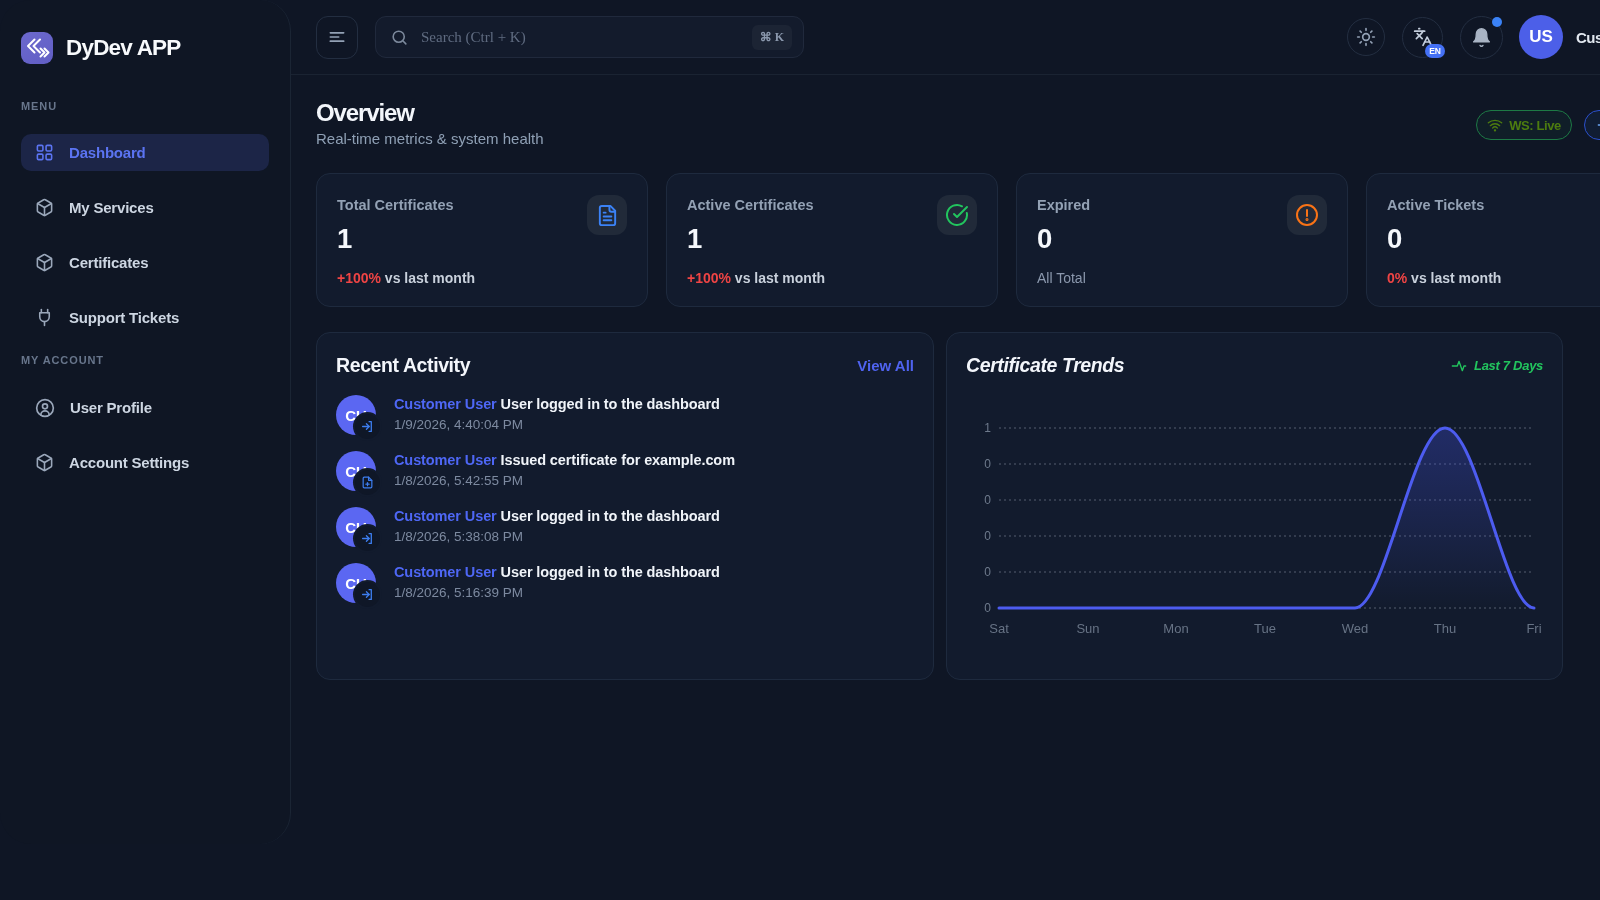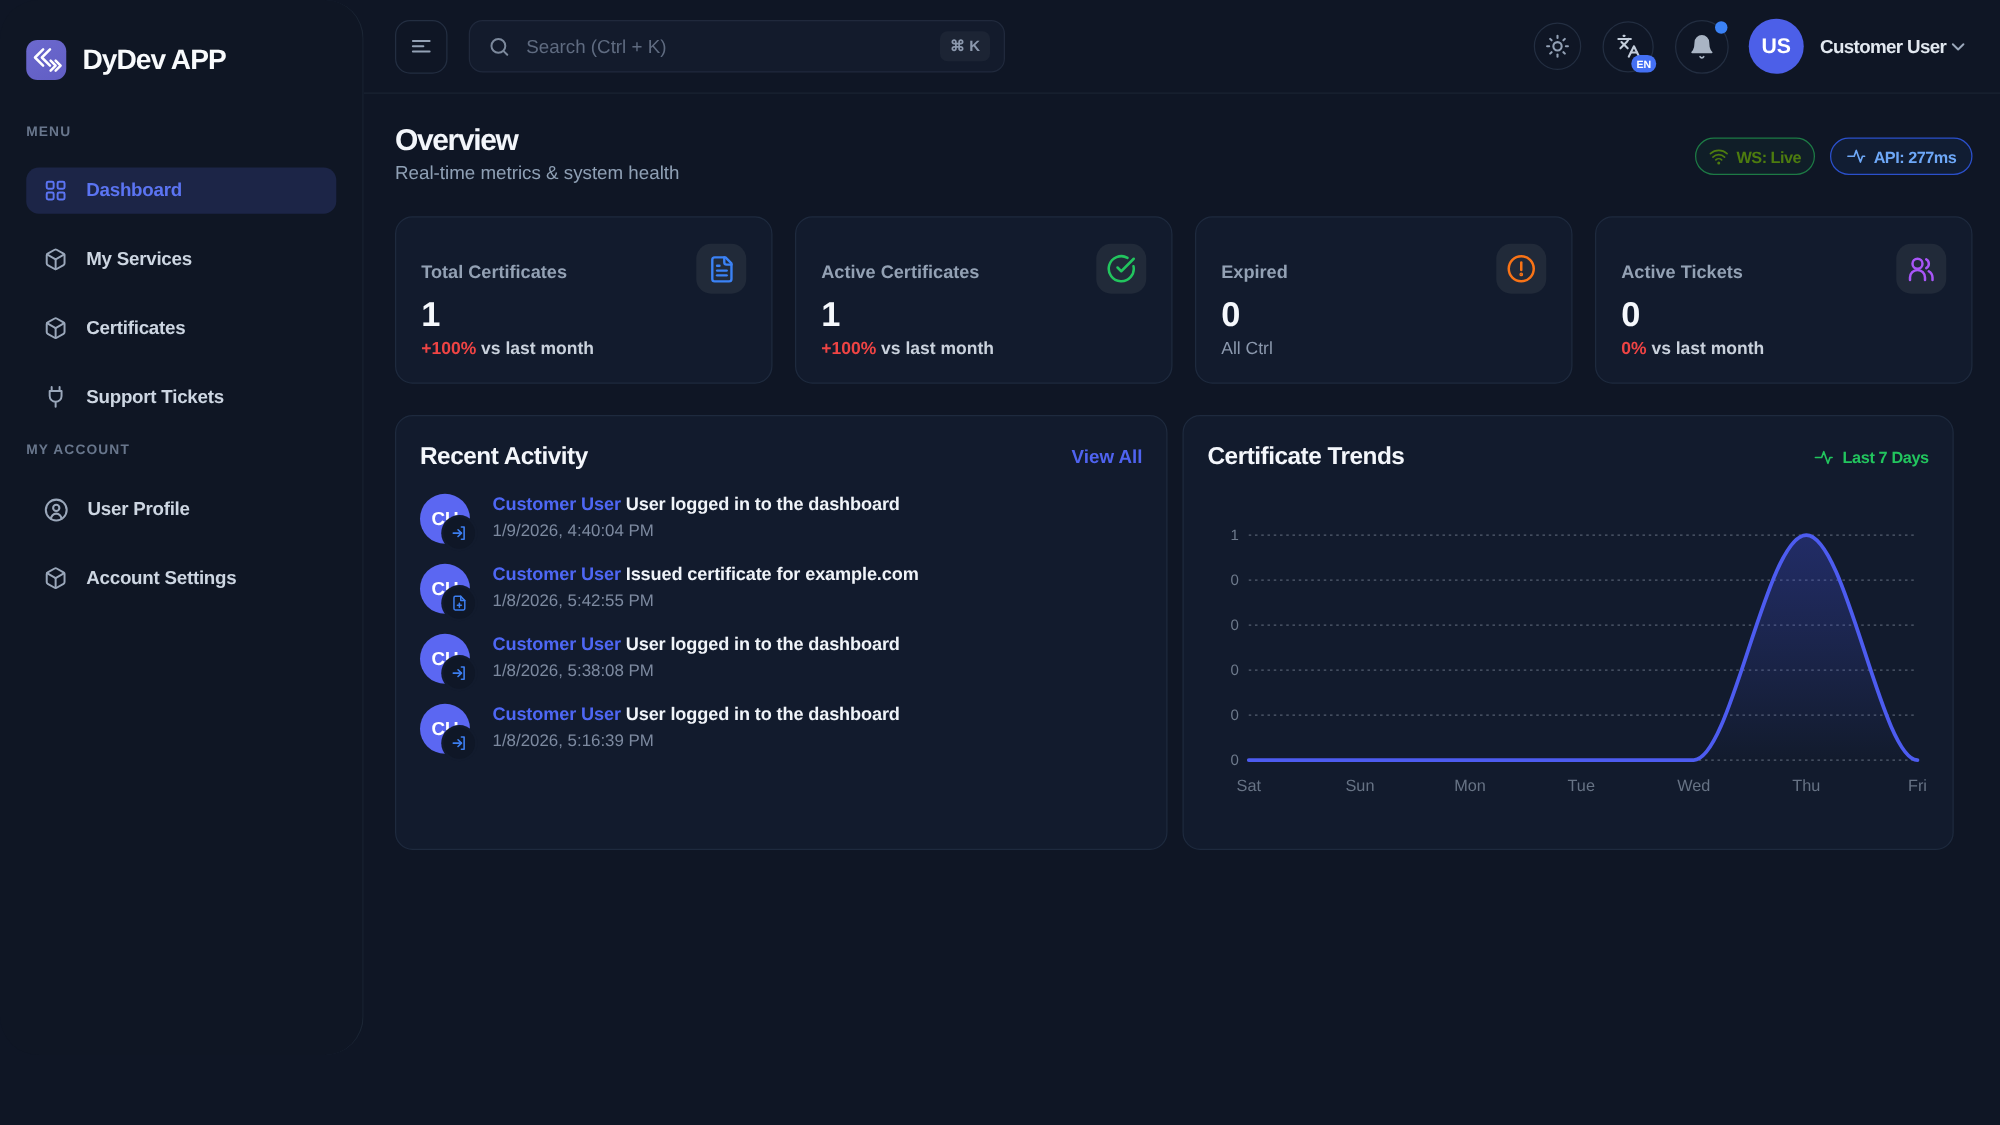--- a/index.html
+++ b/index.html
@@ -18,21 +18,21 @@
 nav { padding:0 21px; } nav.n1 { margin-top:22px; } nav.n2 { margin-top:23px; }
 .nav-item { display:flex; align-items:center; gap:15px; height:37px; border-radius:10px; padding:0 14px; margin-bottom:18px; color:#cdd6e2; font-size:15px; letter-spacing:-0.2px; font-weight:bold; }
 .nav-item svg { flex:0 0 auto; color:#9aa7ba; }
 .nav-item.active { background:#1c2547; color:#5b74f2; }
 .nav-item.active svg { color:#5b74f2; }
 
 
 main { flex:1; display:flex; flex-direction:column; }
 .topbar { height:75px; border-bottom:1px solid #1a2332; display:flex; align-items:center; padding:0 28px 0 25px; }
 .hamburger { width:42px; height:43px; border:1px solid #232e41; border-radius:12px; display:grid; place-items:center; color:#93a1b5; }
-.search { margin-left:17px; width:429px; height:42px; background:#131b2c; border:1px solid #20293c; border-radius:11px; display:flex; align-items:center; padding:0 11px 0 14px; }
+.search { margin-left:17px; width:429px; height:42px; background:#131b2c; border:1px solid #20293c; border-radius:11px; display:flex; align-items:center; padding:0 11px 0 14px;font-family:Liberation Serif, serif; }
 .search .ph { margin-left:12px; font-size:15px; color:#5f6b80; }
 .kbd { margin-left:auto; background:#1c2434; border-radius:6px; padding:5px 8px; font-size:12px; color:#8b98ad; font-weight:bold; }
 .tright { margin-left:auto; display:flex; align-items:center; }
 .iconbtn { border:1px solid #232e41; border-radius:50%; display:grid; place-items:center; color:#93a1b5; position:relative; }
 .btn-sun { width:38px; height:38px; }
 .btn-lang { width:41px; height:41px; margin-left:17px; }
 .btn-bell { width:43px; height:43px; margin-left:17px; }
 .en-badge { position:absolute; right:-3px; bottom:-1px; background:#4470f4; color:#fff; font-size:8.5px; font-weight:bold; padding:2px 4px; border-radius:7px; }
 .bell-dot { position:absolute; right:0px; top:0px; width:10px; height:10px; border-radius:50%; background:#3b82f6; }
 .avatar { width:44px; height:44px; border-radius:50%; background:#4c5fe8; color:#fff; display:grid; place-items:center; font-size:17px; font-weight:bold; margin-left:16px; }
@@ -43,37 +43,37 @@
 .content { padding:24px 25px; }
 .head-row { display:flex; justify-content:space-between; }
 h1 { font-size:24px; letter-spacing:-1.1px; font-weight:bold; color:#f3f6fb; }
 .subtitle { margin-top:3px; font-size:15px; color:#8fa0b5; }
 .pills { display:flex; gap:12px; margin-top:11px; }
 .pill { height:30px; border-radius:15px; padding:0 10px; display:flex; align-items:center; gap:6px; font-size:13px; font-weight:bold; letter-spacing:-0.4px; }
 .pill.ws { border:1px solid #1d7a45; color:#4d7c0f; background:rgba(34,197,94,0.05); }
 .pill.api { border:1px solid #2b50cc; color:#6ea8f8; background:rgba(59,130,246,0.07); padding:0 12px; }
 
 .stats { display:flex; gap:18px; margin-top:26px; }
-.card { width:302px; height:134px; background:#121b2d; border:1px solid #1e2a3e; border-radius:14px; padding:32px 20px; position:relative; }
+.card { width:332px; height:134px; background:#121b2d; border:1px solid #1e2a3e; border-radius:14px; padding:19px 20px; position:relative; }
 .card-label { margin-top:4px; font-size:14.5px; font-weight:bold; color:#93a1b4; }
 .chip { position:absolute; top:21px; right:20px; width:40px; height:40px; border-radius:12px; background:#212a39; display:grid; place-items:center; }
 .card-num { margin-top:10px; font-size:27.5px; font-weight:bold; color:#f5f8fc; }
 .card-sub { position:absolute; left:20px; bottom:20px; font-size:14px; font-weight:bold; color:#c9d1dc; }
 .card-sub .red { color:#ef4444;text-align:center; }
 .card-sub.dim { color:#8b98ad; font-weight:normal; }
 
 .panels { display:flex; gap:12px; margin-top:25px; }
 .panel { height:348px; background:#121b2d; border:1px solid #1e2a3e; border-radius:14px; }
 .panel.activity { width:618px; padding:21px 19px; }
 .panel.trends { width:617px; position:relative; }
 .panel-head { display:flex; justify-content:space-between; align-items:center; }
 .panel-title { font-size:19.5px; letter-spacing:-0.4px; font-weight:bold; color:#f3f6fb; }
 .viewall { font-size:15px; font-weight:bold; color:#4f63f0; }
 .last7 { display:flex; align-items:center; gap:7px; font-size:13px; letter-spacing:-0.3px; font-weight:bold; color:#22c55e; }
-.trends .panel-head { padding:21px 19px 0; }
+.trends .panel-head { padding:21px 19px 0;font-style:italic; }
 
 .rows { margin-top:18px; }
 .row { display:flex; gap:18px; margin-bottom:16px; height:40px; }
 .av { position:relative; width:40px; height:40px; border-radius:50%; background:#5b67f2; color:#fff; display:grid; place-items:center; font-size:15px; font-weight:bold; flex:0 0 auto; }
 .badge { position:absolute; right:-4px; bottom:-4px; width:25px; height:25px; border-radius:50%; background:#0f1727; box-shadow:0 0 0 2px #121b2d; display:grid; place-items:center; color:#3d7ef0; }
 .row-title { font-size:14.5px; letter-spacing:-0.1px; font-weight:bold; color:#f0f4f9; margin-top:1px; }
 .row-title .cu { color:#4e67f5; }
 .row-time { font-size:13.5px; color:#7d8aa0; margin-top:5px; }
 
 .chart-svg { position:absolute; left:0; top:0; }
@@ -262,21 +262,21 @@
       <div class="card">
         <div class="card-label">Expired</div>
         <div class="chip">
           <svg width="24" height="24" viewBox="0 0 24 24" fill="none" stroke="#f97316" stroke-width="2" stroke-linecap="round">
                 <circle cx="12" cy="12" r="10"></circle>
                 <path d="M12 7v6"></path>
                 <circle cx="12" cy="16.5" r="0.5" fill="#f97316"></circle>
               </svg>
         </div>
         <div class="card-num">0</div>
-        <div class="card-sub dim">All Ctrl</div>
+        <div class="card-sub dim">All Total</div>
       </div>
       <div class="card">
         <div class="card-label">Active Tickets</div>
         <div class="chip">
           <svg width="24" height="24" viewBox="0 0 24 24" fill="none" stroke="#a855f7" stroke-width="2" stroke-linecap="round" stroke-linejoin="round">
                 <circle cx="9" cy="8" r="4"></circle>
                 <path d="M3 21v-2a6 6 0 0 1 12 0v2"></path>
                 <path d="M16 4.5a4 4 0 0 1 0 7"></path>
                 <path d="M21 21v-2a6 6 0 0 0-3-5"></path>
               </svg>

